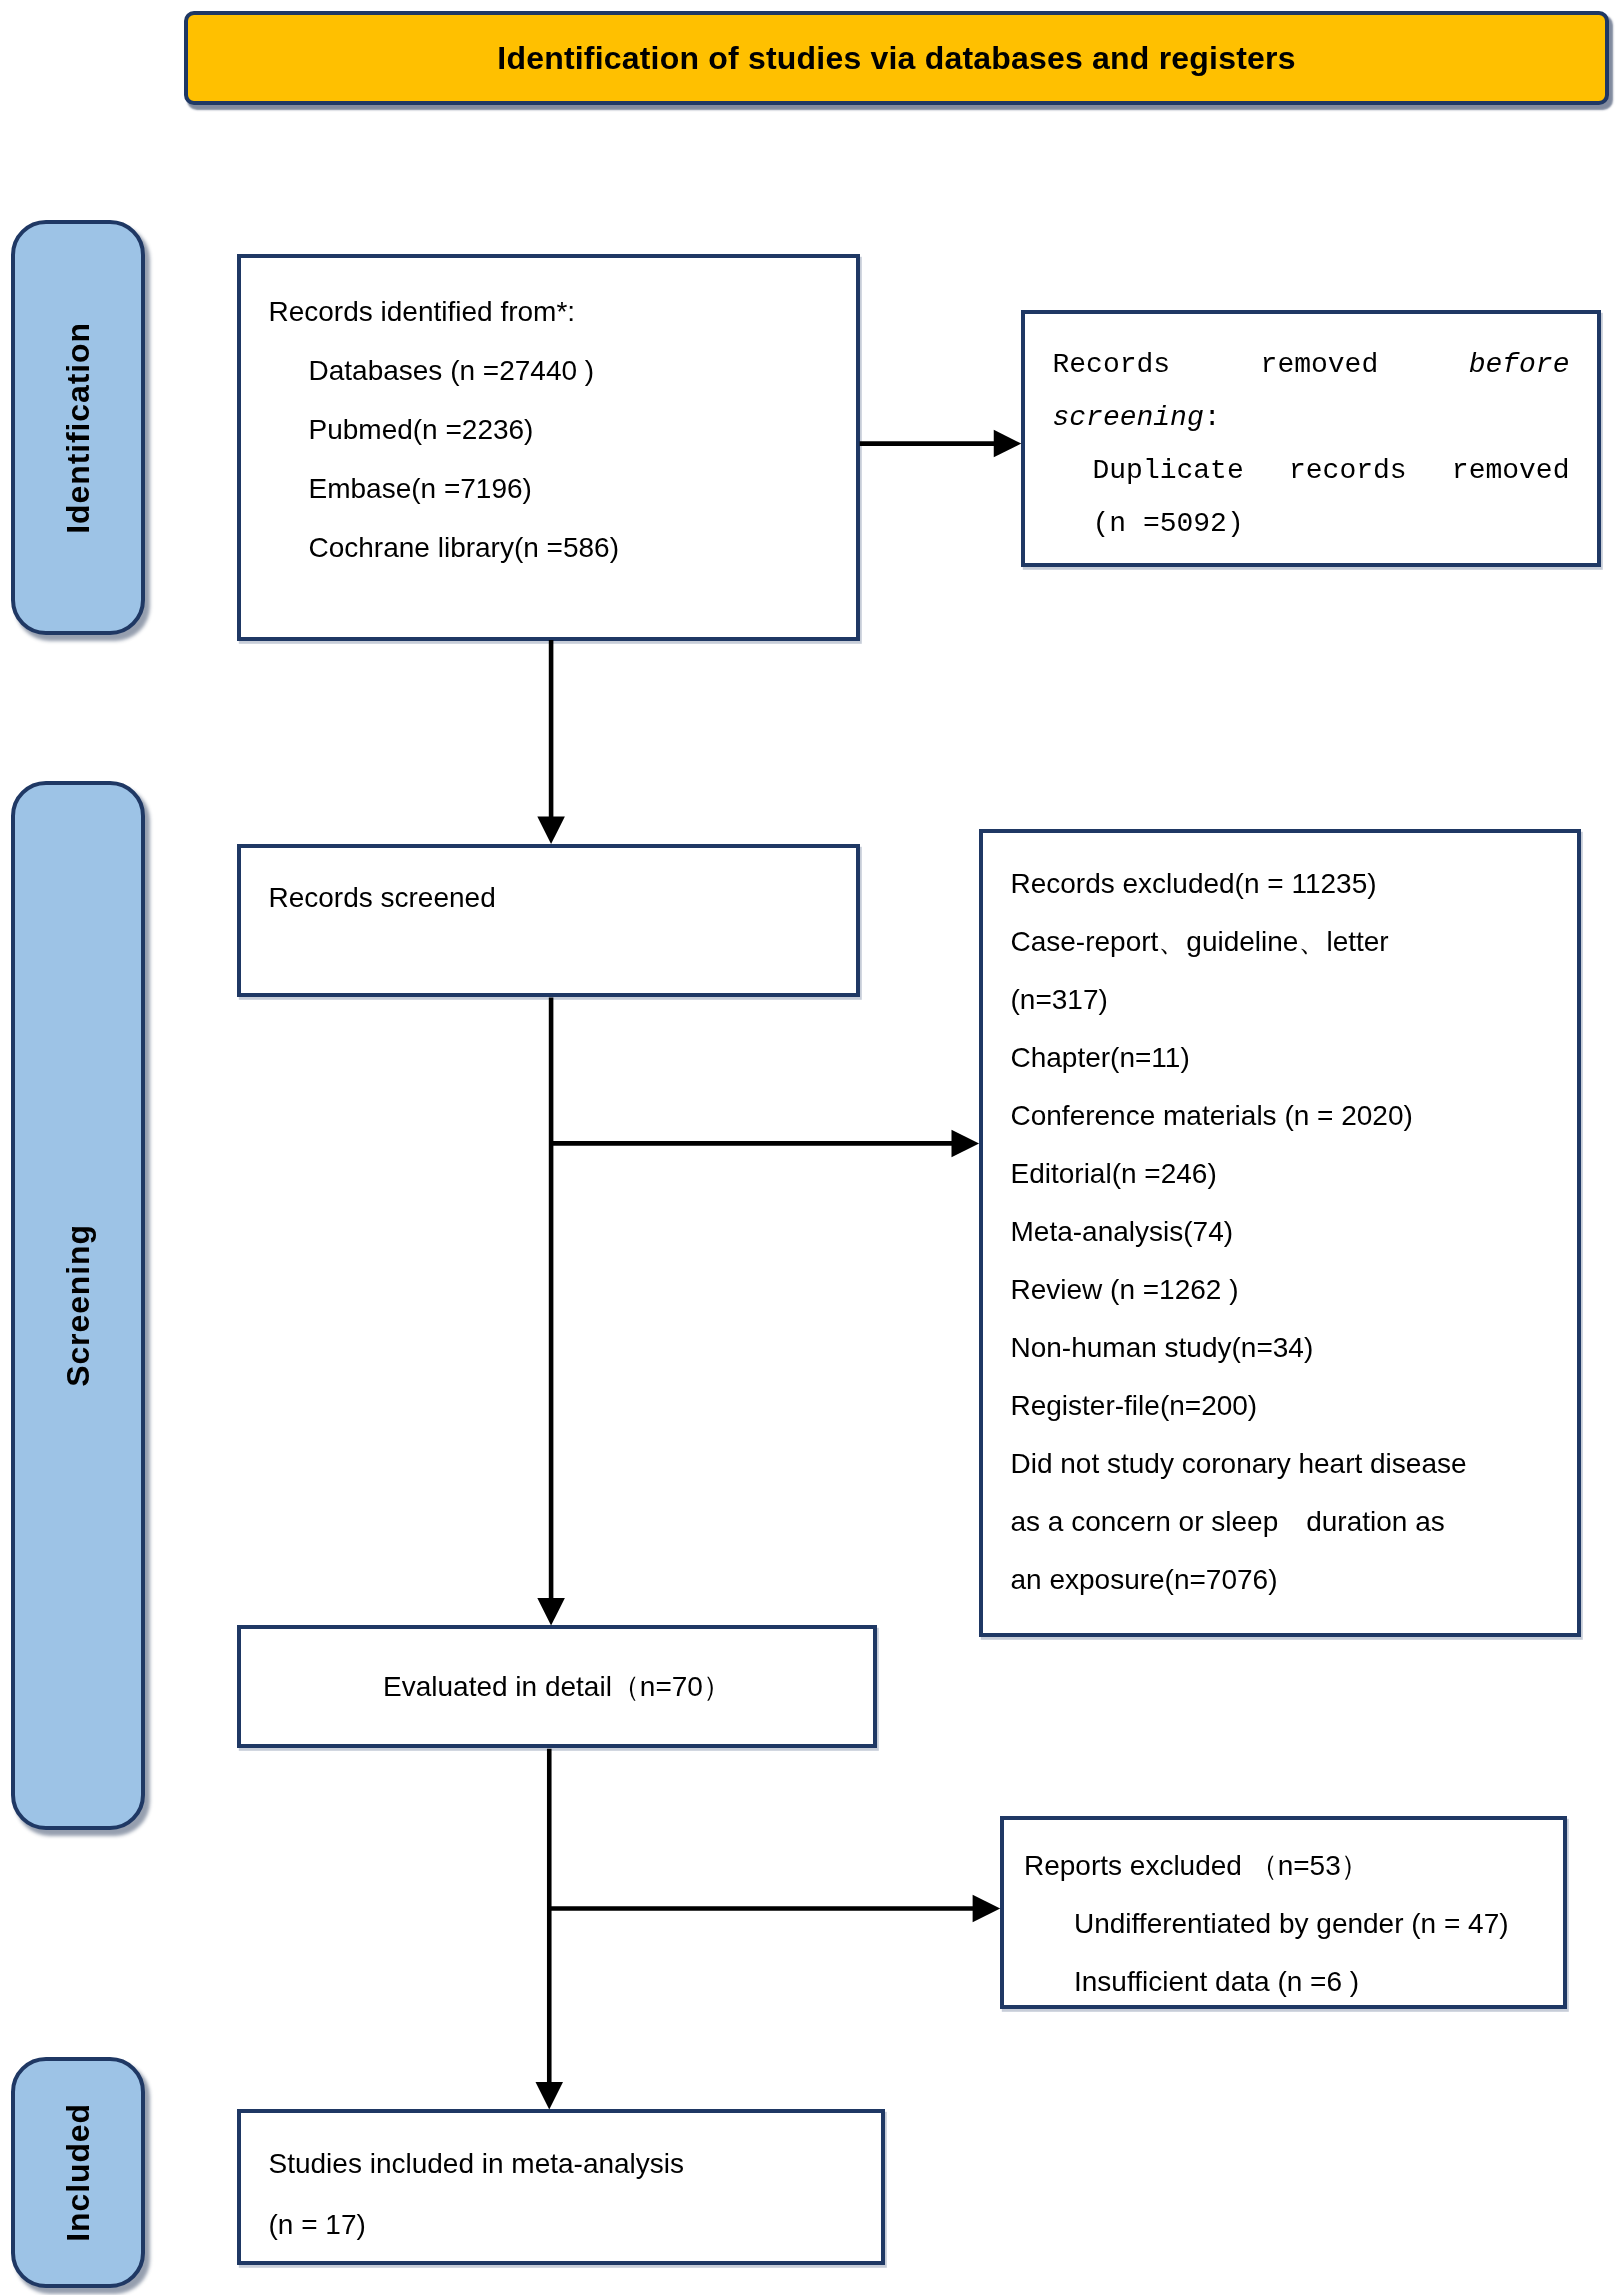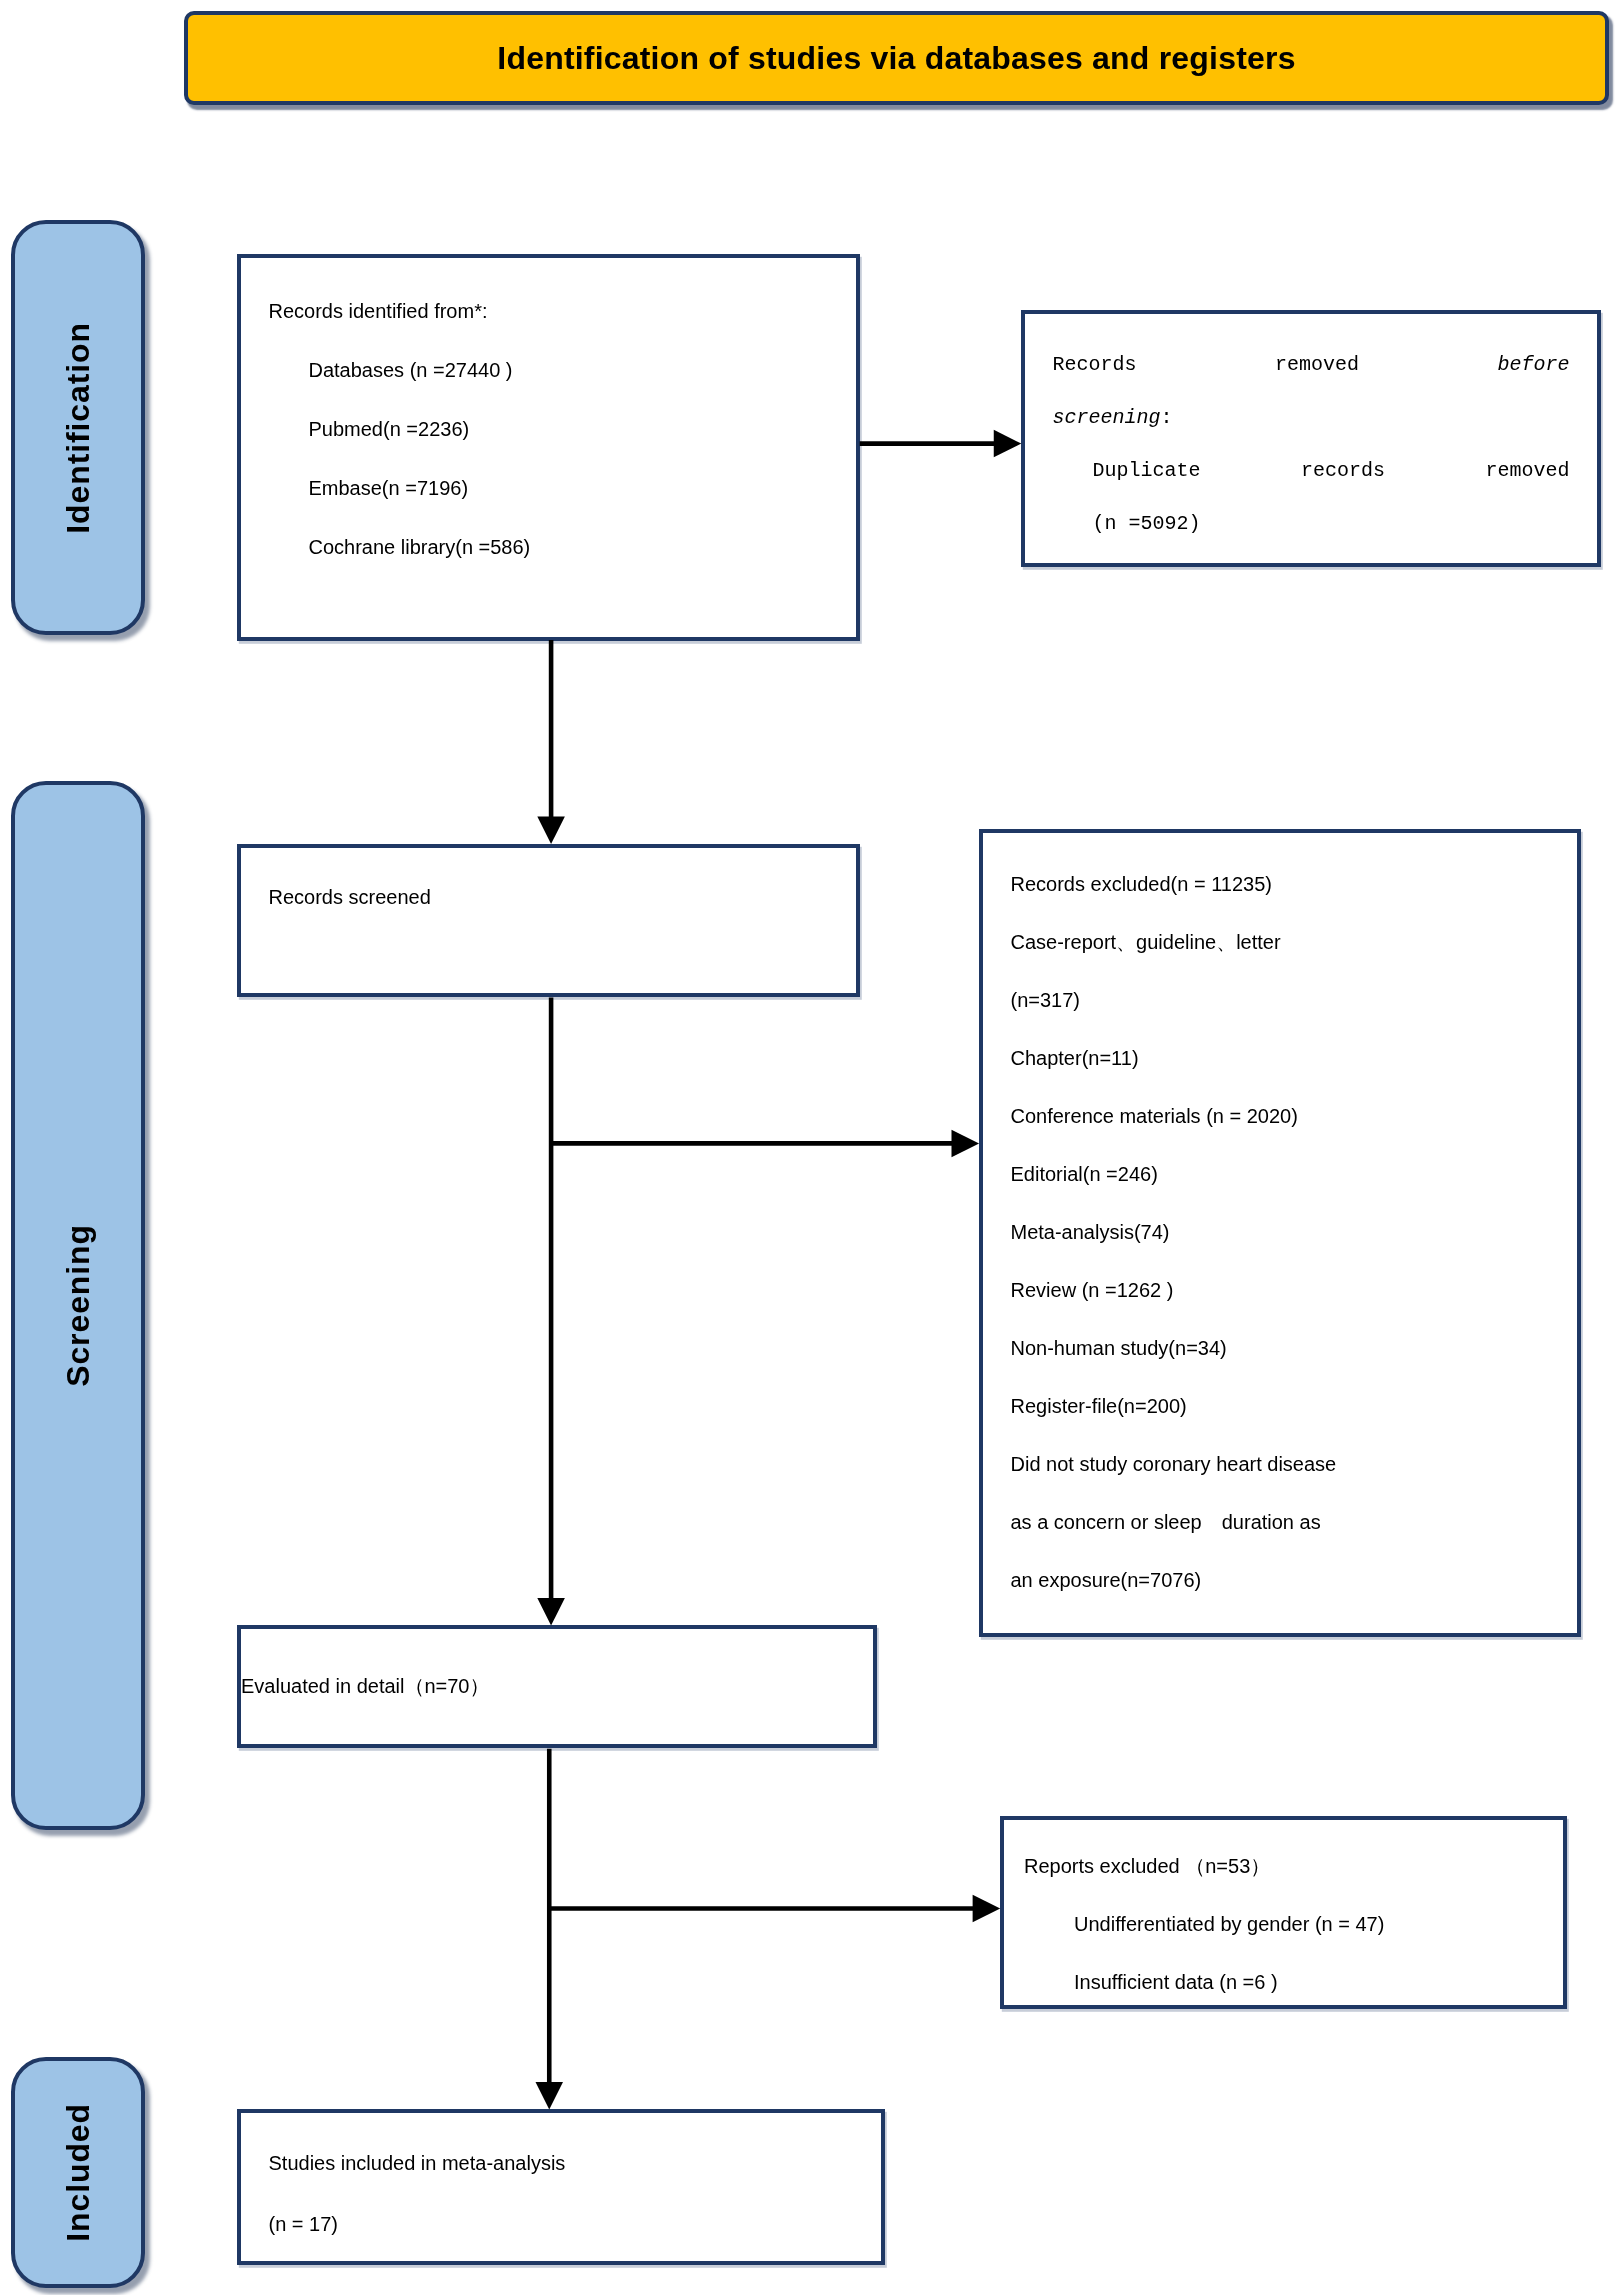--- a/index.html
+++ b/index.html
@@ -41,30 +41,30 @@
     writing-mode:vertical-rl;
     transform:rotate(180deg);
     font-size:32px; font-weight:bold; letter-spacing:0.9px;
   }
   
   .fbox{
     position:absolute;
     background:#fff;
     border:4.6px solid #1F3864;
     box-sizing:border-box;
-    font-size:20px;
+    font-size:28px;
     line-height:59px;
     box-shadow:1.8px 2.8px 0 rgba(31,56,100,.25);
   }
   .b1{ left:237px; top:254px;  width:623px; height:387px; padding:24px 16.5px 0 27.5px; }
   .b2{ left:1021px; top:310px; width:580px; height:257px; padding:24px 27.5px 0 27.5px; line-height:53px;font-family:Liberation Mono, monospace; }
   .b3{ left:237px; top:844px;  width:623px; height:153px; padding:20px 16.5px 0 27.5px; }
   .b4{ left:979px; top:829px; width:602px; height:808px; padding:22px 18.4px 0 27.5px; line-height:58px; }
   .b5{ left:237px; top:1625px; width:640px; height:123px;
-       display:flex; align-items:center; justify-content:flex-start; padding:0; }
+       display:flex; align-items:center; justify-content:center; padding:0; }
   .b6{ left:1000px; top:1816px; width:567px; height:193px; padding:16.5px 14.7px 0 20px; line-height:58px; }
   .b7{ left:237px; top:2109px; width:648px; height:156px; padding:20px 16.5px 0 27.5px; line-height:61px; }
   .indent{ padding-left:40px; }
   .indent-lg{ padding-left:50px; }
   .just{ display:flex; justify-content:space-between; }
   .just-indent{ display:flex; justify-content:space-between; padding-left:40px; }
   .ital{ font-style:italic; }
   
   .arrows{ position:absolute; left:0; top:0; pointer-events:none; }
 </style>

